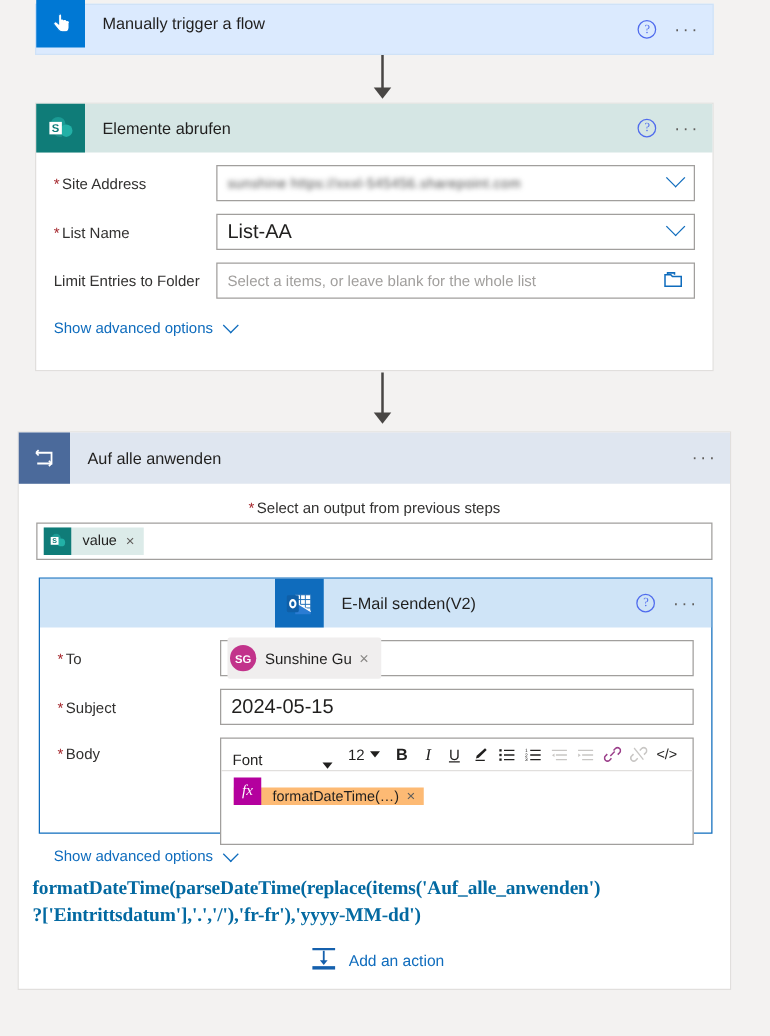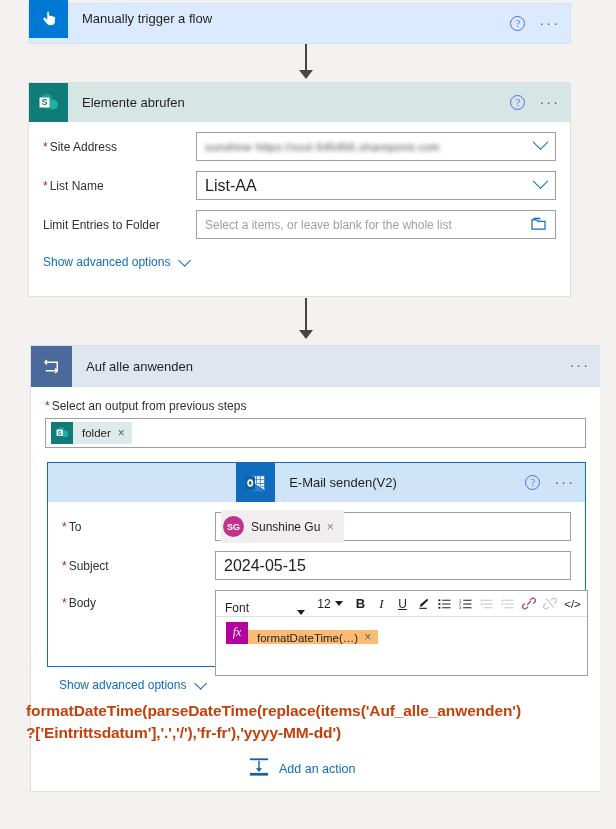--- a/index.html
+++ b/index.html
@@ -79,21 +79,20 @@
   
   #sp-card { left: 28px; top: 82px; width: 543px; height: 215px; }
   #sp-card .card-header { background: #d5e6e4; height: 39px; }
   #sp-card .card-icon { background: #0f7c78; width: 39px; height: 39px; flex-basis: 39px; }
   .card-body { padding: 10px 14px 12px 14px; }
 
   .field-row {
     display: flex;
     align-items: center;
     margin-bottom: 10px;
-    gap: 23px;
   }
   .field-label {
     width: 130px;
     flex: 0 0 130px;
     font-size: 12px;
     color: #323130;
     padding-right: 8px;
   }
   .req-star { color: #a4262c; margin-right: 2px; }
   .field-ctl {
@@ -134,26 +133,26 @@
     cursor: pointer;
   }
   .adv-chev {
     width: 9px; height: 9px;
     border-right: 1.5px solid #0f6cbd;
     border-bottom: 1.5px solid #0f6cbd;
     transform: rotate(45deg) translateY(-3px);
   }
 
   
-  #loop-card { left: 30px; top: 345px; width: 571px; height: 447px; }
+  #loop-card { left: 14px; top: 345px; width: 571px; height: 447px; }
   #loop-card > .card-header { background: #dfe6f0; height: 41px; }
   #loop-card > .card-header > .card-icon {
     background: #4b6a9b; width: 41px; height: 41px; flex-basis: 41px;
   }
-  .loop-body { padding: 12px 14px 0 14px; }
+  .loop-body { padding: 12px 14px 0 14px; text-align: center; }
   .loop-sublabel { font-size: 12px; color: #323130; margin-bottom: 5px; }
   .token-box {
     height: 30px;
     border: 1px solid #a19f9d;
     background: #fff;
     display: flex;
     align-items: center;
     padding: 0 5px;
   }
   .token {
@@ -254,25 +253,26 @@
     font-size: 12px;
     display: flex; align-items: center; justify-content: center;
   }
   .fx-txt { padding: 0 6px 0 9px; font-size: 11.5px; color: #201f1e; }
   .fx-x { color: #605e5c; font-size: 12px; padding-right: 7px; cursor: pointer; }
 
   
   #formula-note {
     position: absolute;
     left: 26px; top: 700px; width: 580px;
-    color: #c2410c;
+    color: #0369a1;
     font-size: 15.5px;
     font-weight: bold;
     line-height: 22px;
     letter-spacing: -0.1px;
+    font-family: Liberation Serif, serif;
   }
 
   
   #add-action {
     position: absolute;
     left: 248px; top: 757px;
     display: flex; align-items: center; gap: 9px;
     cursor: pointer;
   }
   #add-action .aa-label { color: #0f6cbd; font-size: 12.5px; }
@@ -406,21 +406,21 @@
     <div class="token-box">
       <span class="token">
         <span class="token-ic">
           <svg width="15" height="14" viewBox="0 0 24 22" aria-hidden="true">
             <circle cx="9.5" cy="7.5" r="6" fill="#1b9b95"></circle>
             <circle cx="16" cy="12.5" r="5" fill="#22b0a6"></circle>
             <rect x="2.5" y="5.5" width="10" height="10" fill="#ffffff"></rect>
             <text x="7.5" y="13.4" font-family="Liberation Sans, sans-serif" font-size="9" font-weight="bold" fill="#0f7c78" text-anchor="middle">S</text>
           </svg>
         </span>
-        <span class="token-txt">folder</span>
+        <span class="token-txt">value</span>
         <span class="token-x">×</span>
       </span>
     </div>
   </div>
 
   <div id="email-card">
     <div class="card-header">
       <div class="card-icon">
         <svg width="23" height="20" viewBox="0 0 24 20" aria-hidden="true">
           <rect x="8.5" y="2.5" width="13" height="14" fill="#ffffff"></rect>

